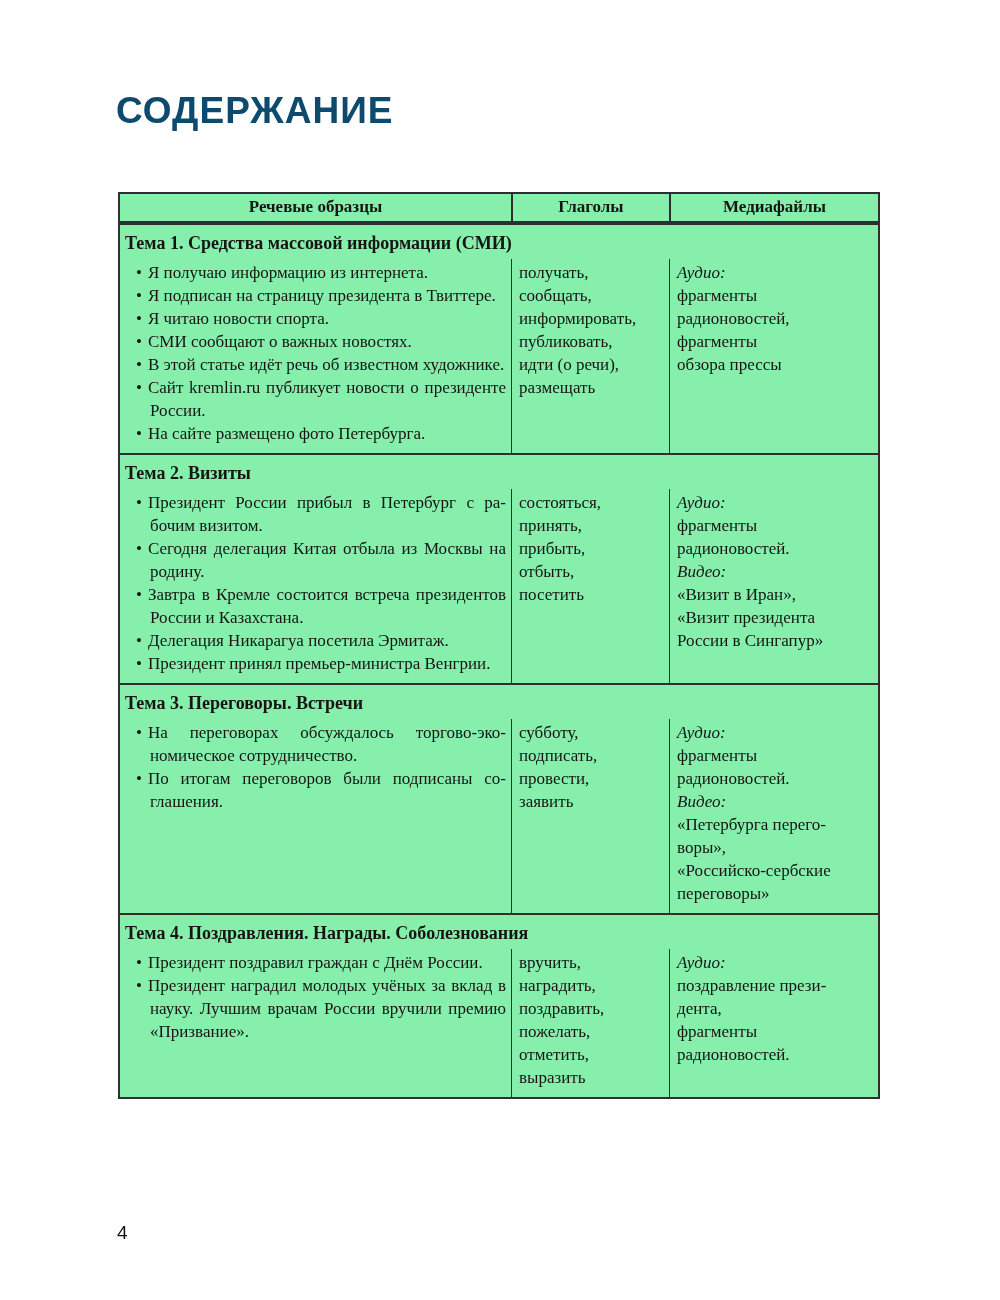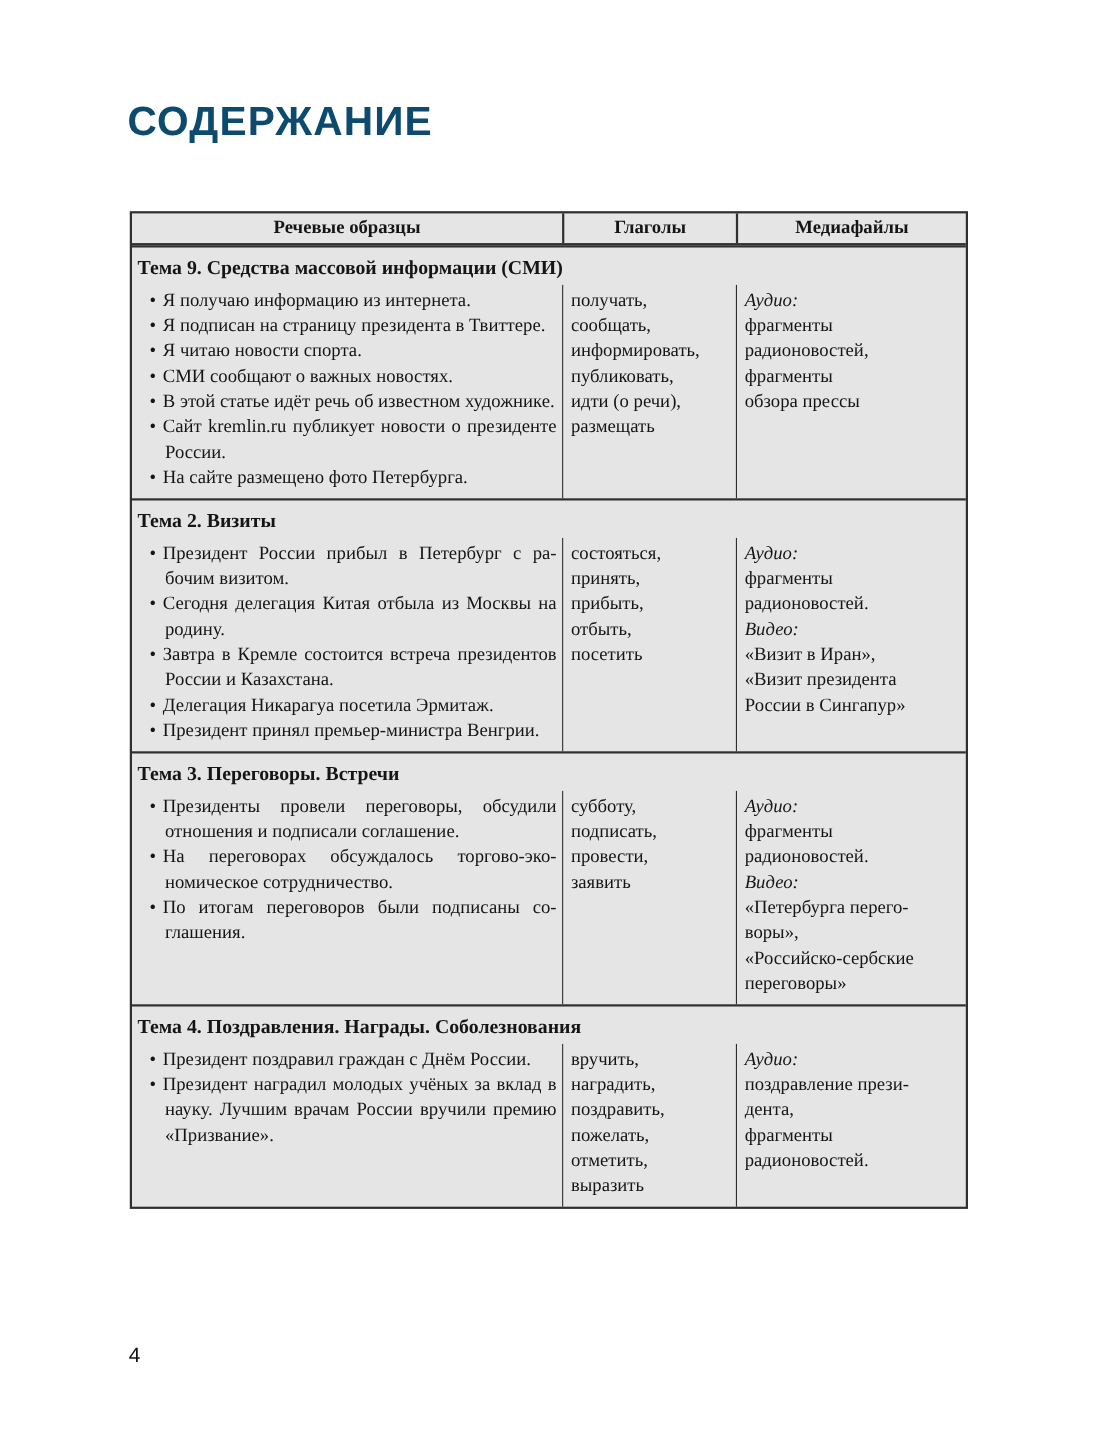--- a/index.html
+++ b/index.html
@@ -26,21 +26,21 @@
     letter-spacing: 1px;
     color: #0c4a6e;
   }
   .toc-table {
     position: absolute;
     left: 118px;
     top: 192px;
     width: 762px;
     box-sizing: border-box;
     border: 2px solid #2f2f2f;
-    background: #e5e5e5;
+    background: #86efac;
   }
   .header-row {
     display: flex;
     border-bottom: 2px solid #2f2f2f;
   }
   .hcell {
     box-sizing: border-box;
     padding: 3px 4px 4px 4px;
     font-size: 17px;
     font-weight: bold;
@@ -99,21 +99,21 @@
 
 <div class="toc-table">
 
   <div class="header-row">
     <div class="hcell w1">Речевые образцы</div>
     <div class="hcell w2">Глаголы</div>
     <div class="hcell w3">Медиафайлы</div>
   </div>
 
   <div class="section">
-    <div class="sec-title">Тема 9. Средства массовой информации (СМИ)</div>
+    <div class="sec-title">Тема 1. Средства массовой информации (СМИ)</div>
     <div class="sec-body">
       <div class="cell w1">
         <div class="bullet">Я получаю информацию из интернета.</div>
         <div class="bullet">Я подписан на страницу президента в Твит­тере.</div>
         <div class="bullet">Я читаю новости спорта.</div>
         <div class="bullet">СМИ сообщают о важных новостях.</div>
         <div class="bullet">В этой статье идёт речь об известном худож­нике.</div>
         <div class="bullet">Сайт kremlin.ru публикует новости о прези­денте России.</div>
         <div class="bullet">На сайте размещено фото Петербурга.</div>
       </div>
@@ -161,21 +161,20 @@
         <div class="line">«Визит президента</div>
         <div class="line">России в Сингапур»</div>
       </div>
     </div>
   </div>
 
   <div class="section">
     <div class="sec-title">Тема 3. Переговоры. Встречи</div>
     <div class="sec-body">
       <div class="cell w1">
-        <div class="bullet">Президенты провели переговоры, обсудили отношения и подписали соглашение.</div>
         <div class="bullet">На переговорах обсуждалось торгово-эко­номическое сотрудничество.</div>
         <div class="bullet">По итогам переговоров были подписаны со­глашения.</div>
       </div>
       <div class="cell w2">
         <div class="line">субботу,</div>
         <div class="line">подписать,</div>
         <div class="line">провести,</div>
         <div class="line">заявить</div>
       </div>
       <div class="cell w3">

